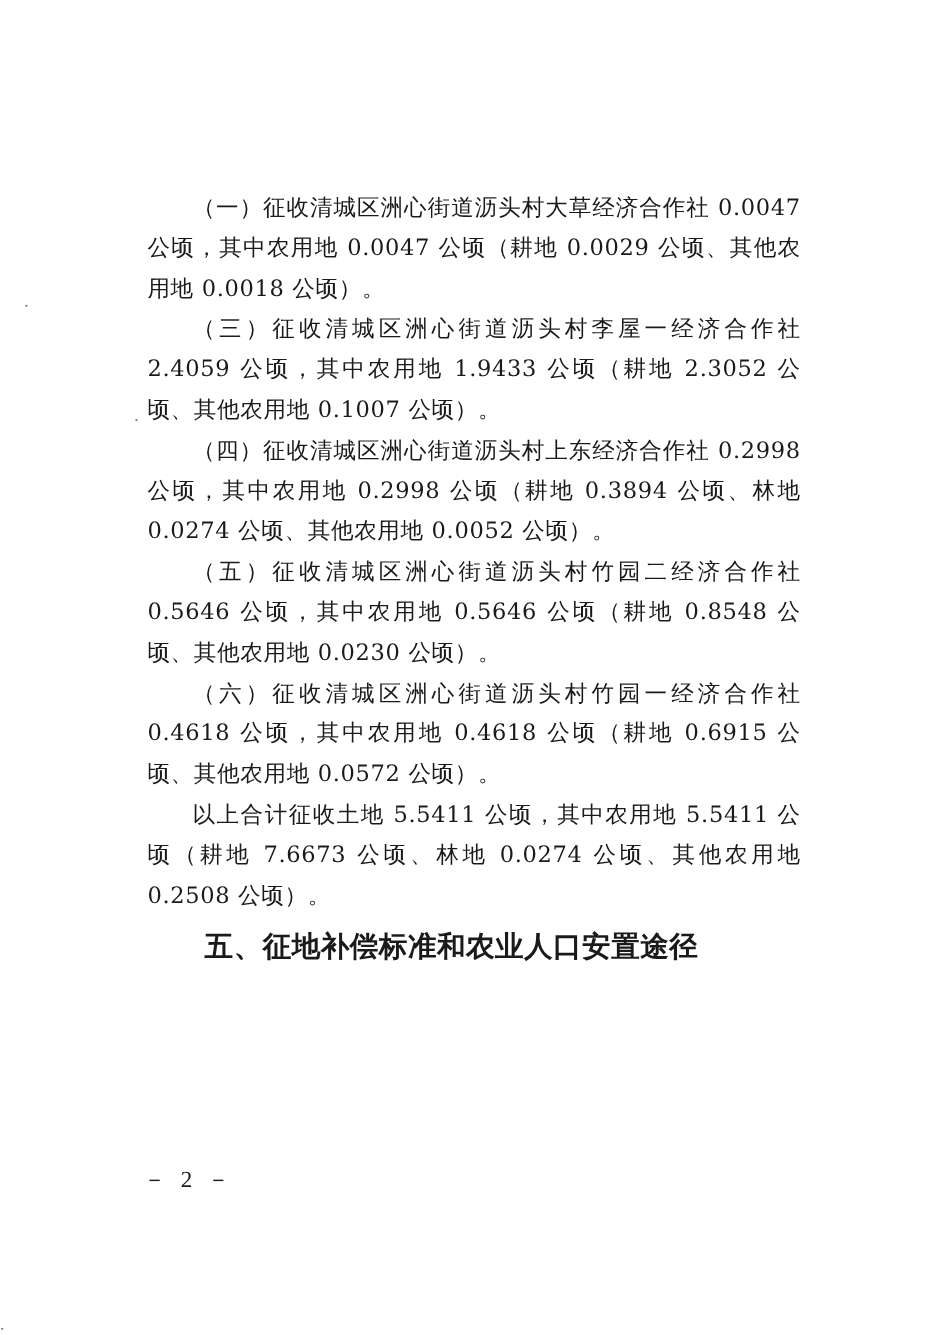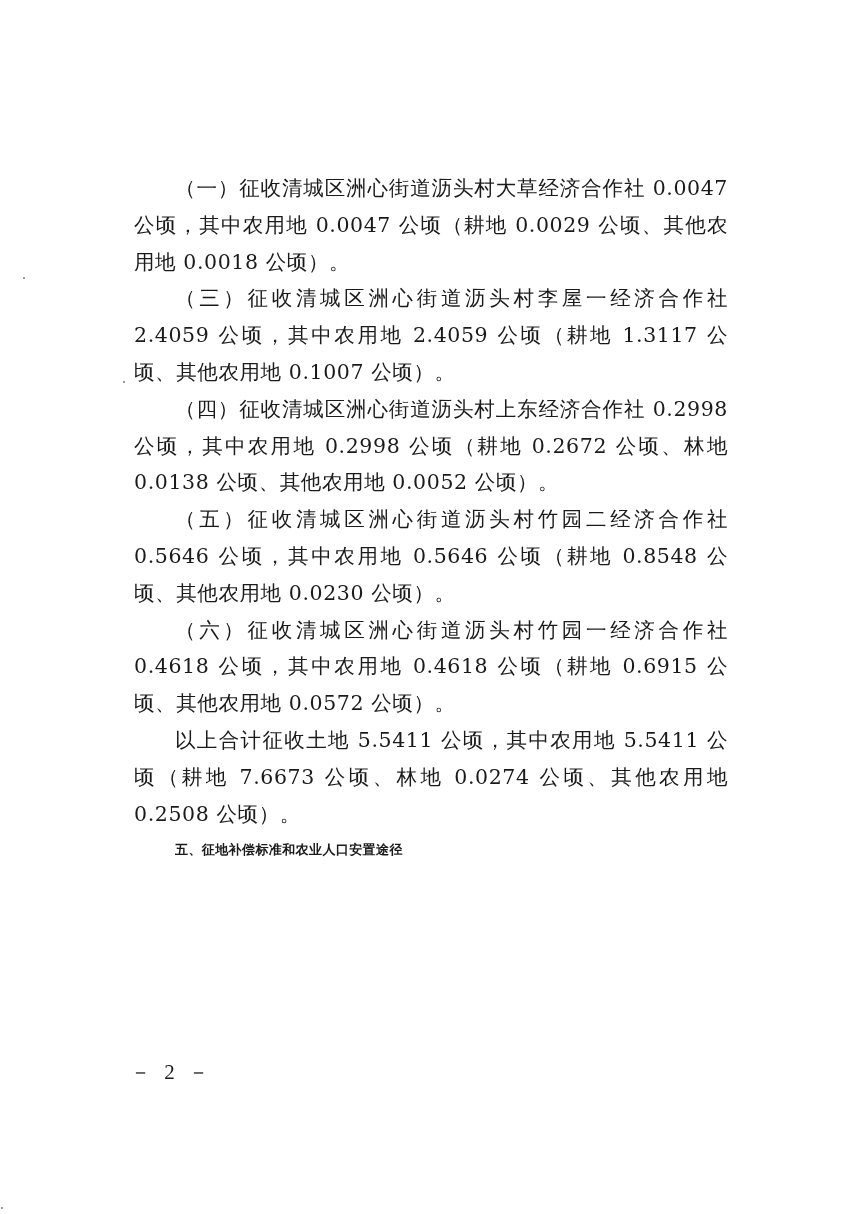--- a/index.html
+++ b/index.html
@@ -34,23 +34,23 @@
       margin: 0;
       text-indent: 41px;
       text-align: justify;
       text-justify: inter-character;
       letter-spacing: 0.6px;
       font-weight: normal;
     }
     .heading {
       font-family: "DejaVu Sans", "Liberation Sans", sans-serif;
       font-weight: bold;
-      font-size: 13px;
+      font-size: 26px;
       line-height: 36.8px;
-      margin: 0;
+      margin: 11px;
       text-indent: 41px;
       letter-spacing: 0.4px;
     }
     .page-number {
       position: absolute;
       left: 130px;
       top: 1058px;
       font-family: "Liberation Serif", "DejaVu Serif", serif;
       font-size: 21px;
       color: #1a1a1a;
@@ -64,22 +64,22 @@
       border-radius: 1px;
     }
   </style>
 </head>
 <body>
 
 <div class="page">
 
   <div class="content">
     <p class="para">（一）征收清城区洲心街道沥头村大草经济合作社 0.0047 公顷，其中农用地 0.0047 公顷（耕地 0.0029 公顷、其他农用地 0.0018 公顷）。</p>
-    <p class="para">（三）征收清城区洲心街道沥头村李屋一经济合作社 2.4059 公顷，其中农用地 2.4059 公顷（耕地 1.3117 公顷、其他农用地 0.1007 公顷）。</p>
-    <p class="para">（四）征收清城区洲心街道沥头村上东经济合作社 0.2998 公顷，其中农用地 0.2998 公顷（耕地 0.2672 公顷、林地 0.0138 公顷、其他农用地 0.0052 公顷）。</p>
+    <p class="para">（三）征收清城区洲心街道沥头村李屋一经济合作社 2.4059 公顷，其中农用地 1.9433 公顷（耕地 2.3052 公顷、其他农用地 0.1007 公顷）。</p>
+    <p class="para">（四）征收清城区洲心街道沥头村上东经济合作社 0.2998 公顷，其中农用地 0.2998 公顷（耕地 0.3894 公顷、林地 0.0274 公顷、其他农用地 0.0052 公顷）。</p>
     <p class="para">（五）征收清城区洲心街道沥头村竹园二经济合作社 0.5646 公顷，其中农用地 0.5646 公顷（耕地 0.8548 公顷、其他农用地 0.0230 公顷）。</p>
     <p class="para">（六）征收清城区洲心街道沥头村竹园一经济合作社 0.4618 公顷，其中农用地 0.4618 公顷（耕地 0.6915 公顷、其他农用地 0.0572 公顷）。</p>
     <p class="para">以上合计征收土地 5.5411 公顷，其中农用地 5.5411 公顷（耕地 7.6673 公顷、林地 0.0274 公顷、其他农用地 0.2508 公顷）。</p>
     <h2 class="heading">五、征地补偿标准和农业人口安置途径</h2>
   </div>
 
   <div class="page-number">－ 2 －</div>
 
   <span class="speck" style="left:23px; top:277px;"></span>
   <span class="speck" style="left:123px; top:381px;"></span>

